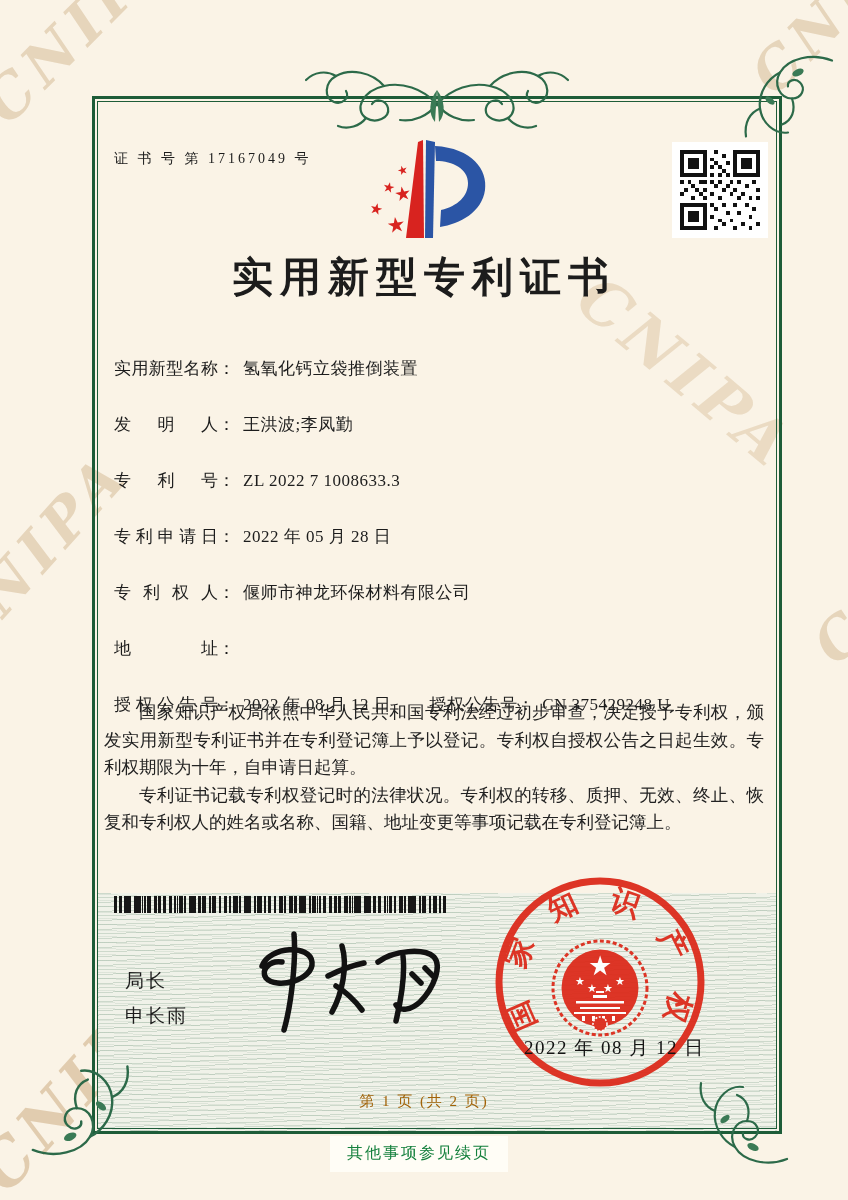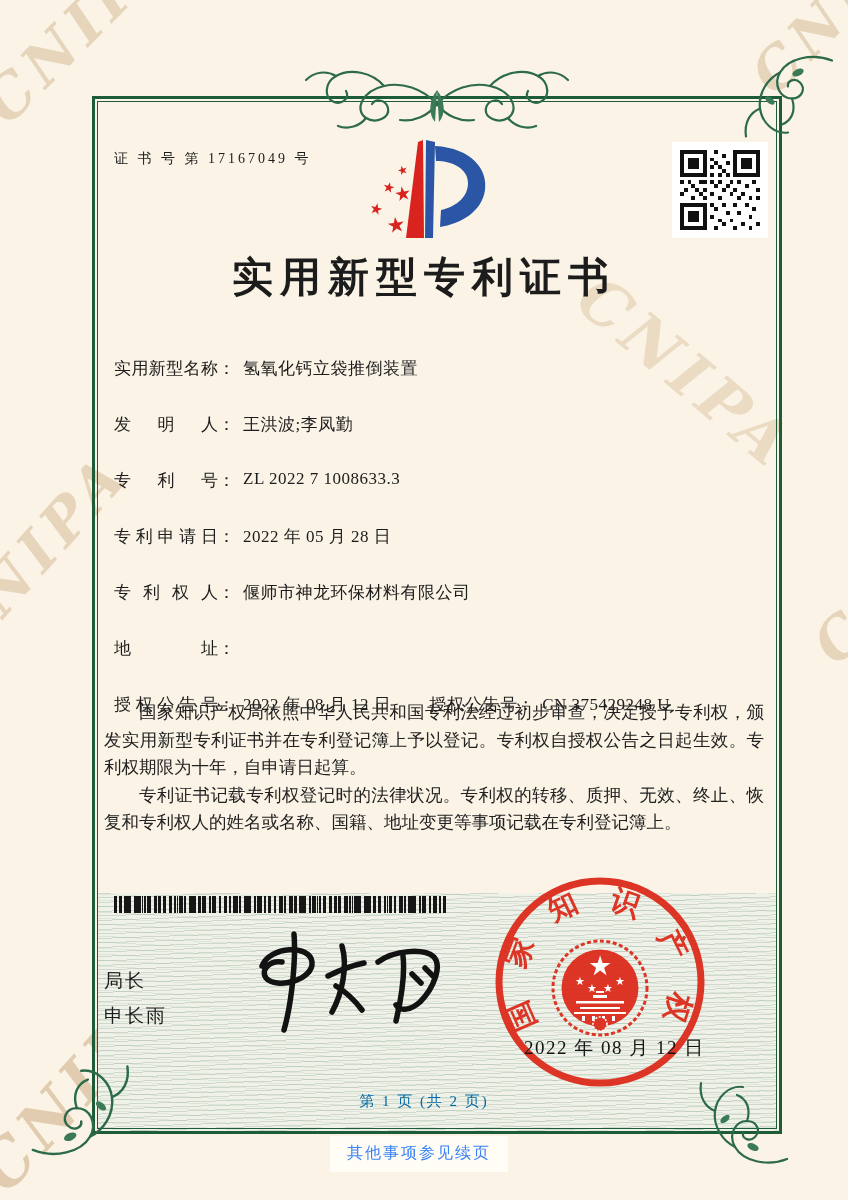--- a/index.html
+++ b/index.html
@@ -46,21 +46,21 @@
   .qr-box {
     position:absolute; left:672px; top:142px; width:96px; height:96px;
     background:#ffffff; padding:8px; z-index:5;
   }
   .title {
     position:absolute; left:0; right:0; top:250px; text-align:center;
     font-size:41px; font-weight:bold; letter-spacing:7px; z-index:5;
   }
   
   .fields { position:absolute; left:114px; top:357px; width:660px; z-index:5; font-size:17px; }
-  .field-row { display:flex; align-items:flex-start; white-space:nowrap; margin-bottom:33px; }
+  .field-row { display:flex; align-items:center; white-space:nowrap; margin-bottom:33px; }
   .field-label {
     display:inline-block; width:104px; text-align:justify; text-align-last:justify;
     flex:none;
   }
   .field-colon { flex:none; }
   .field-value { margin-left:8px; letter-spacing:0.5px; }
   .grant-row { display:flex; }
   .grant-row .pair { display:flex; align-items:baseline; white-space:nowrap; }
   .grant-row .pair2 { margin-left:38px; }
   .grant-row .pair2 .field-label { width:88px; }
@@ -71,28 +71,28 @@
   }
   .body-text p { text-indent:2em; }
   
   .barcode {
     position:absolute; left:114px; top:896px; width:332px; height:17px; z-index:5;
     background-image:
       repeating-linear-gradient(90deg,#161616 0 2px,transparent 2px 5px),
       repeating-linear-gradient(90deg,#161616 0 1px,transparent 1px 7px),
       repeating-linear-gradient(90deg,#161616 0 3px,transparent 3px 11px);
   }
-  .officer { position:absolute; left:104px; top:963px; z-index:5; font-size:19px; line-height:35px; letter-spacing:2px; }
+  .officer { position:absolute; left:125px; top:963px; z-index:5; font-size:19px; line-height:35px; letter-spacing:2px; }
   .signature-svg { position:absolute; left:236px; top:926px; width:216px; height:114px; z-index:6; }
   .seal-svg { position:absolute; left:490px; top:872px; width:220px; height:220px; z-index:6; opacity:0.94; }
   .seal-date { position:absolute; left:524px; top:1035px; z-index:7; font-size:19px; letter-spacing:1.5px; color:#141414; }
-  .page-info { position:absolute; left:0; right:0; top:1092px; text-align:center; z-index:5; font-size:15px; letter-spacing:2px; color:#0369a1; }
+  .page-info { position:absolute; left:0; right:0; top:1092px; text-align:center; z-index:5; font-size:15px; letter-spacing:2px; color:#a16207; }
   .continuation {
     position:absolute; left:330px; top:1136px; z-index:5;
-    background:#fffdf6; padding:7px 17px 8px; font-size:16px; letter-spacing:2px; color:#3b82f6;
+    background:#fffdf6; padding:7px 17px 8px; font-size:16px; letter-spacing:2px; color:#15803d;
   }
 </style>
 </head>
 <body>
 
 <div class="page">
 
   <span class="wm wm1">CNIPA</span>
   <span class="wm wm2">CNIPA</span>
   <span class="wm wm3">CNIPA</span>

